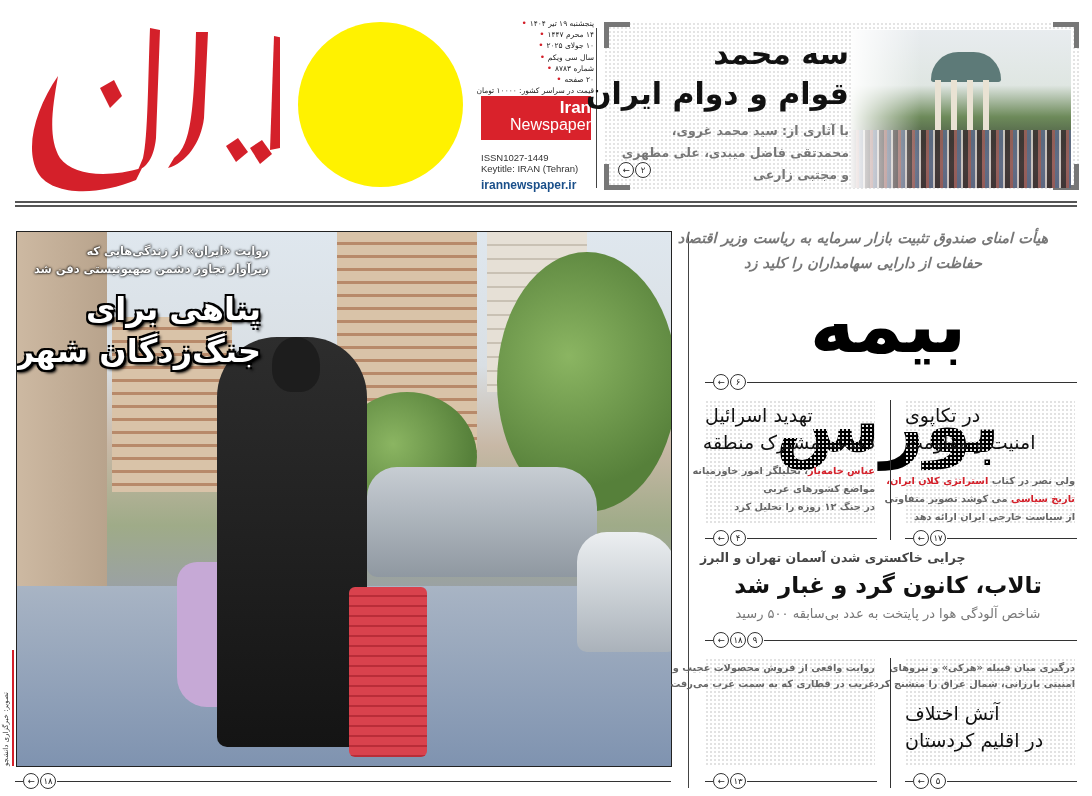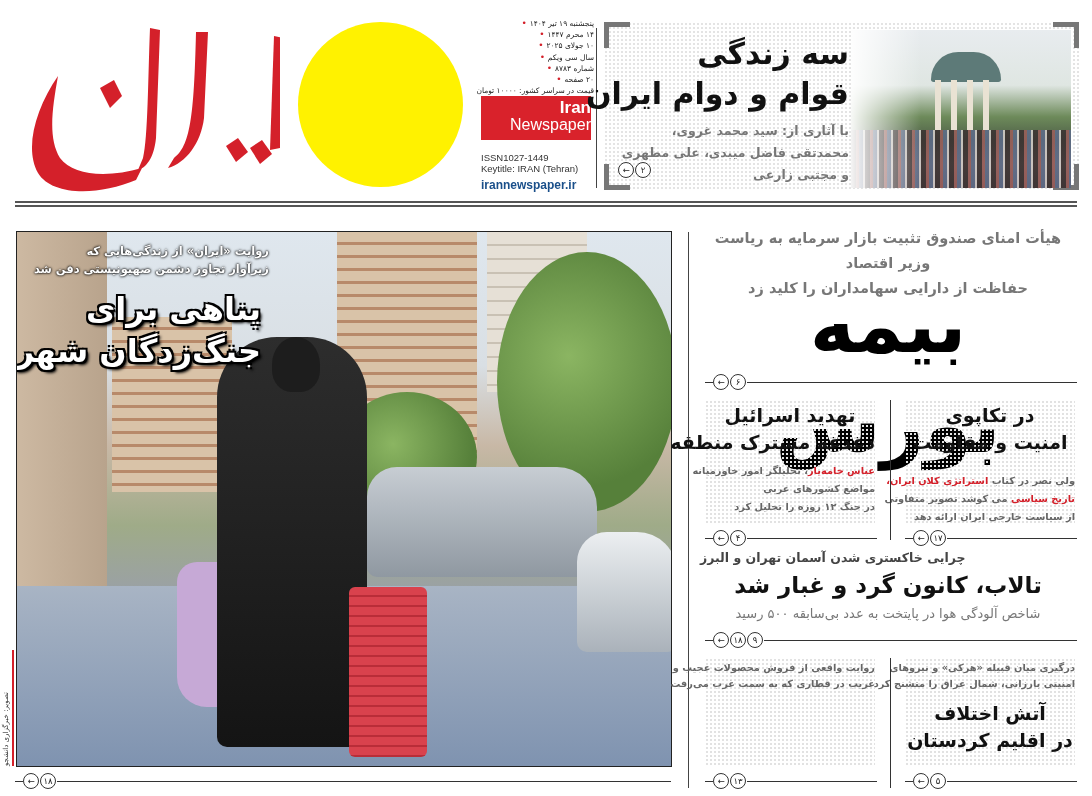--- a/index.html
+++ b/index.html
@@ -48,30 +48,30 @@
   .bag { position: absolute; left: 160px; top: 330px; width: 70px; height: 145px; border-radius: 20px 10px 25px 30px; background: #c6a9d6; }
   .suitcase { position: absolute; left: 332px; top: 355px; width: 78px; height: 170px; border-radius: 6px; background: repeating-linear-gradient(180deg, #d9424d 0 8px, #b92d38 8px 10px); }
 
   .photo-kicker { position: absolute; right: 402px; top: 10px; width: 240px; font-size: 11.5px; font-weight: bold; color: #fff; line-height: 18px; text-shadow: 0 0 3px #000, 0 0 2px #000; }
   .photo-title { position: absolute; right: 410px; top: 56px; font-size: 32px; font-weight: bold; color: #fff; line-height: 42px; white-space: nowrap;
      text-shadow: 2px 2px 0 #000, -2px -2px 0 #000, 2px -2px 0 #000, -2px 2px 0 #000, 3px 3px 3px #000; }
   .credit { left: 2px; top: 650px; width: 12px; height: 116px; writing-mode: vertical-rl; transform: rotate(180deg); font-size: 7px; color: #333; border-left: 2px solid #d4202a; }
 
   
   .col-sep { left: 688px; top: 232px; width: 1px; height: 556px; background: #444; }
-  .kicker-main { left: 700px; top: 226px; width: 376px; font-size: 14.5px; font-weight: bold; color: #777; line-height: 25px; text-align: center; }
+  .kicker-main { left: 675px; top: 226px; width: 376px; font-size: 14.5px; font-weight: bold; color: #777; line-height: 25px; text-align: center; font-style: italic; }
   .big-title { left: 700px; top: 276px; width: 376px; font-size: 76px; font-weight: bold; line-height: 100px; text-align: center; letter-spacing: -2px; color: #000; }
 
   .pager { height: 16px; display: flex; align-items: center; direction: ltr; }
   .pager .line { flex: 1; height: 1px; background: #333; }
   .pager .circ { width: 16px; height: 16px; border: 1px solid #333; border-radius: 50%; font-size: 8.5px; line-height: 14px; text-align: center; background: #fff; margin-right: 1px; color: #222; }
   .pager .lead { width: 8px; height: 1px; background: #333; }
 
   .box { background-image: radial-gradient(#e2e2e2 0.8px, transparent 0.8px); background-size: 4px 4px; }
-  .box-title { font-size: 19px; font-weight: bold; line-height: 27px; color: #111; text-align: center; white-space: nowrap; }
+  .box-title { font-size: 19px; font-weight: normal; line-height: 27px; color: #111; text-align: left; white-space: nowrap; }
   .box-text { font-size: 9.8px; line-height: 18px; color: #666; font-weight: bold; text-align: right; white-space: nowrap; }
   .hl { color: #d4202a; }
   .inner-sep { position: absolute; left: 890px; width: 1px; background: #333; }
 
   .mid-kicker { left: 700px; top: 550px; width: 376px; font-size: 12.5px; color: #444; text-align: center; font-weight: bold; }
   .mid-title { left: 700px; top: 568px; width: 376px; font-size: 23px; font-weight: bold; text-align: center; line-height: 34px; color: #111; }
   .mid-sub { left: 700px; top: 606px; width: 376px; font-size: 13px; color: #777; text-align: center; }
 </style>
 </head>
 <body>
@@ -110,21 +110,21 @@
   <div class="website" style="direction:ltr">irannewspaper.ir</div>
 </div>
 <div class="vsep"></div>
 
 <div class="abs teaser">
   <div class="bracket-tl"></div>
   <div class="bracket-bl"></div>
   <div class="bracket-tr"></div>
   <div class="bracket-br"></div>
   <div class="teaser-title rtl">
-    <div>سه زندگی</div>
+    <div>سه محمد</div>
     <div>قوام و دوام ایران</div>
   </div>
   <div class="teaser-sub rtl">با آثاری از: سید محمد غروی، محمدتقی فاضل میبدی، علی مطهری و مجتبی زارعی</div>
   <div class="pager" style="position:absolute;left:14px;top:140px;width:40px;">
     <div class="circ">←</div>
     <div class="circ">۲</div>
   </div>
   <div class="teaser-photo">
     <div style="position:absolute;left:80px;top:22px;width:70px;height:30px;border-radius:40px 40px 4px 4px;background:#5d7a78;"></div>
     <div style="position:absolute;left:84px;top:50px;width:62px;height:50px;background:repeating-linear-gradient(90deg,#e9e2d3 0 6px,transparent 6px 16px);"></div>

